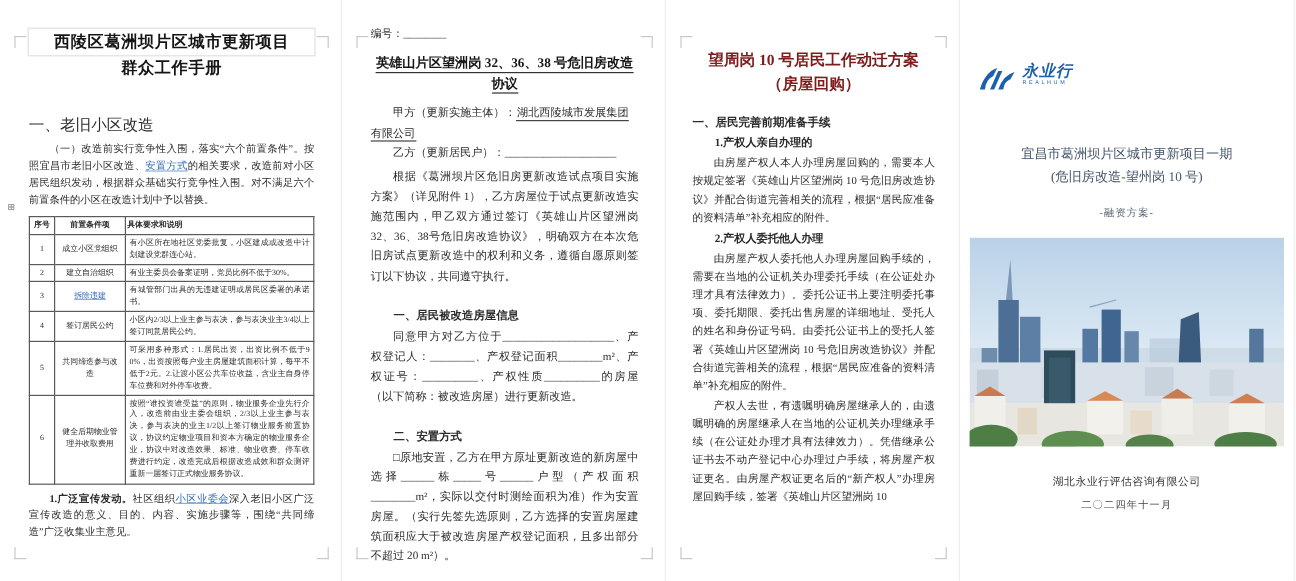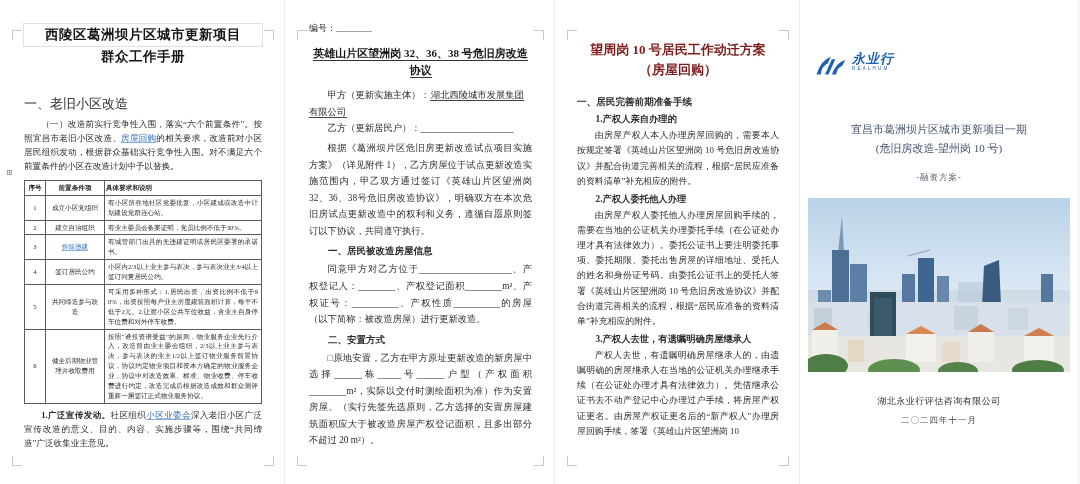--- a/index.html
+++ b/index.html
@@ -46,21 +46,21 @@
 
   
   .p2 .num-line{font-size:9px;text-align:left;margin-top:10px;}
   .p2 .num-line .blank{letter-spacing:0;}
   .p2 .doc-title{font-size:11px;font-weight:bold;text-align:center;margin-top:10px;
      line-height:1.5;color:#161616;}
   .p2 .doc-title span{border-bottom:1px solid #333;padding-bottom:1px;}
   .p2 .party{font-size:9.3px;margin-top:9px;line-height:1.8;text-indent:2em;}
   .p2 .party .uv{border-bottom:1px solid #444;padding:0 1px;}
   .p2 .body-p{font-size:9.3px;line-height:1.78;text-align:justify;text-indent:2em;margin-top:3px;}
-  .p2 .h{font-size:9.5px;font-weight:bold;margin-top:6px;text-indent:2em;}
+  .p2 .h{font-size:9.5px;font-weight:bold;margin-top:18px;text-indent:2em;}
 
   
   .p3 .doc-title{font-size:13px;font-weight:bold;text-align:center;line-height:1.55;
      margin-top:14px;color:#7f1d1d;}
   .p3 .h1{font-size:9.6px;font-weight:bold;margin-top:16px;}
   .p3 .sh{font-size:9.3px;font-weight:bold;margin-top:4px;text-indent:2em;}
   .p3 .body-p{font-size:8.9px;line-height:1.7;text-align:justify;text-indent:2em;margin-top:2px;}
 
   
   .p4 .logo{position:absolute;left:14px;top:52px;display:flex;align-items:flex-start;}
@@ -90,21 +90,21 @@
   <div class="cm br"></div>
   <div class="tbl-handle">⊞</div>
 
   <div class="doc-title">
     <div class="boxed">西陵区葛洲坝片区城市更新项目</div>
     <div>群众工作手册</div>
   </div>
 
   <div class="sec-h">一、老旧小区改造</div>
 
-  <div class="intro"><span>（一）改造前实行竞争性入围，落实“六个前置条件”。按照宜昌市老旧小区改造、</span><span class="lnk">房屋回购</span><span>的相关要求，改造前对小区居民组织发动，根据群众基础实行竞争性入围。对不满足六个前置条件的小区在改造计划中予以替换。</span></div>
+  <div class="intro"><span>（一）改造前实行竞争性入围，落实“六个前置条件”。按照宜昌市老旧小区改造、</span><span class="lnk">安置方式</span><span>的相关要求，改造前对小区居民组织发动，根据群众基础实行竞争性入围。对不满足六个前置条件的小区在改造计划中予以替换。</span></div>
 
   <table>
     <thead>
       <tr>
         <th class="c-no">序号</th>
         <th class="c-item">前置条件项</th>
         <th class="c-desc">具体要求和说明</th>
       </tr>
     </thead>
     <tbody>
@@ -178,21 +178,20 @@
   </div>
 
   <div class="h1">一、居民完善前期准备手续</div>
 
   <div class="sh">1.产权人亲自办理的</div>
   <div class="body-p">由房屋产权人本人办理房屋回购的，需要本人按规定签署《英雄山片区望洲岗 10 号危旧房改造协议》并配合街道完善相关的流程，根据“居民应准备的资料清单”补充相应的附件。</div>
 
   <div class="sh">2.产权人委托他人办理</div>
   <div class="body-p">由房屋产权人委托他人办理房屋回购手续的，需要在当地的公证机关办理委托手续（在公证处办理才具有法律效力）。委托公证书上要注明委托事项、委托期限、委托出售房屋的详细地址、受托人的姓名和身份证号码。由委托公证书上的受托人签署《英雄山片区望洲岗 10 号危旧房改造协议》并配合街道完善相关的流程，根据“居民应准备的资料清单”补充相应的附件。</div>
 
-  <div class="sh">3.产权人去世，有遗嘱明确房屋继承人</div>
   <div class="body-p">产权人去世，有遗嘱明确房屋继承人的，由遗嘱明确的房屋继承人在当地的公证机关办理继承手续（在公证处办理才具有法律效力）。凭借继承公证书去不动产登记中心办理过户手续，将房屋产权证更名。由房屋产权证更名后的“新产权人”办理房屋回购手续，签署《英雄山片区望洲岗 10</div>
 </div>
 
 <div class="page p4">
   <div class="logo">
     <svg width="34" height="28" viewBox="0 0 40 30">
       <path d="M3 25 Q8 8 20 4 L16 12 Q9 15 8 25 Z" fill="#1e5fae"></path>
       <path d="M13 25 L21 7 L25 7 L17 25 Z" fill="#1e5fae"></path>
       <path d="M21 25 Q26 11 37 8 L33 15 Q27 17 26 25 Z" fill="#1e5fae"></path>
     </svg>

